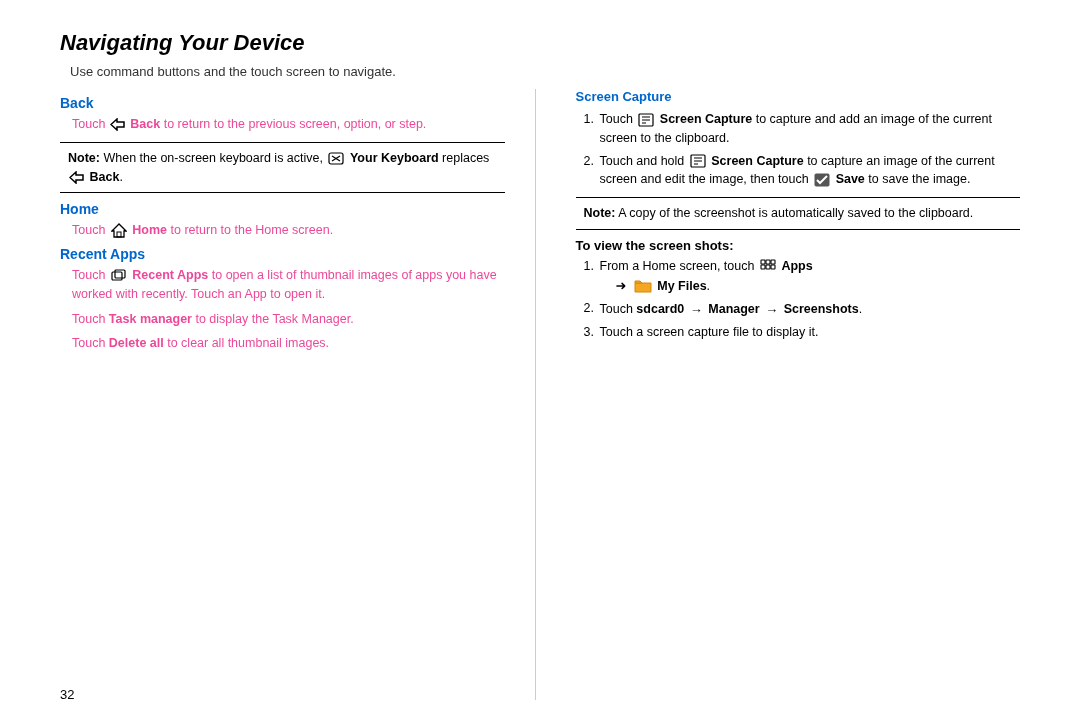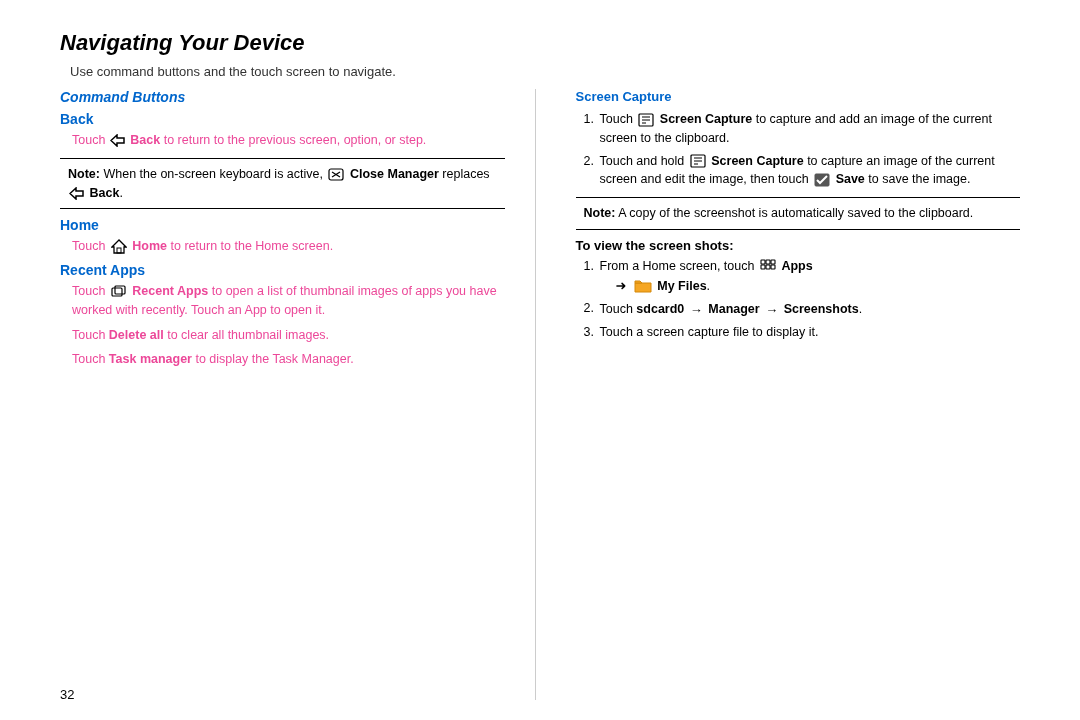--- a/index.html
+++ b/index.html
@@ -120,21 +120,20 @@
 </head>
 <body>
 
 <div class="page-wrapper">
   <div class="page-title">Navigating Your Device</div>
   <div class="intro-text">Use command buttons and the touch screen to navigate.</div>
 
   <div class="two-col">
 
     <div class="col-left">
-      <div class="section-heading">Command Buttons</div>
 
       <div class="sub-heading">Back</div>
       <div class="body-text">
         Touch
         <span>
           <svg width="16" height="13" viewBox="0 0 16 13" style="vertical-align:middle;margin:0 1px;">
             <polygon points="7,1 1,6.5 7,12 7,9 14,9 14,4 7,4" fill="none" stroke="#000" stroke-width="1.5"></polygon>
           </svg>
         </span>
         <span class="bold-inline">Back</span> to return to the previous screen, option, or step.
@@ -142,21 +141,21 @@
 
       <div class="note-box">
         <span class="bold-inline">Note:</span> When the on-screen keyboard is active,
         <span>
           <svg width="16" height="13" viewBox="0 0 16 13" style="vertical-align:middle;margin:0 2px;">
             <rect x="1" y="1" width="14" height="11" rx="2" fill="none" stroke="#000" stroke-width="1.2"></rect>
             <line x1="4" y1="4" x2="12" y2="9" stroke="#000" stroke-width="1.2"></line>
             <line x1="12" y1="4" x2="4" y2="9" stroke="#000" stroke-width="1.2"></line>
           </svg>
         </span>
-        <span class="bold-inline">Close Manager</span> replaces
+        <span class="bold-inline">Your Keyboard</span> replaces
         <span>
           <svg width="16" height="13" viewBox="0 0 16 13" style="vertical-align:middle;margin:0 1px;">
             <polygon points="7,1 1,6.5 7,12 7,9 14,9 14,4 7,4" fill="none" stroke="#000" stroke-width="1.5"></polygon>
           </svg>
         </span>
         <span class="bold-inline">Back</span>.
       </div>
 
       <div class="sub-heading">Home</div>
       <div class="body-text">
@@ -175,24 +174,24 @@
         Touch
         <span>
           <svg width="16" height="13" viewBox="0 0 16 13" style="vertical-align:middle;margin:0 2px;">
             <rect x="1" y="3" width="10" height="8" rx="1" fill="none" stroke="#000" stroke-width="1.2"></rect>
             <rect x="4" y="1" width="10" height="8" rx="1" fill="none" stroke="#000" stroke-width="1.2"></rect>
           </svg>
         </span>
         <span class="bold-inline">Recent Apps</span> to open a list of thumbnail images of apps you have worked with recently. Touch an App to open it.
       </div>
       <div class="body-text">
+        Touch <span class="bold-inline">Task manager</span> to display the Task Manager.
+      </div>
+      <div class="body-text">
         Touch <span class="bold-inline">Delete all</span> to clear all thumbnail images.
-      </div>
-      <div class="body-text">
-        Touch <span class="bold-inline">Task manager</span> to display the Task Manager.
       </div>
     </div>
 
     <div class="col-right">
       <div class="blue-heading" style="margin-bottom:6px;">Screen Capture</div>
 
       <ol class="numbered-list">
         <li>
           <span class="num">1.</span>
           Touch

